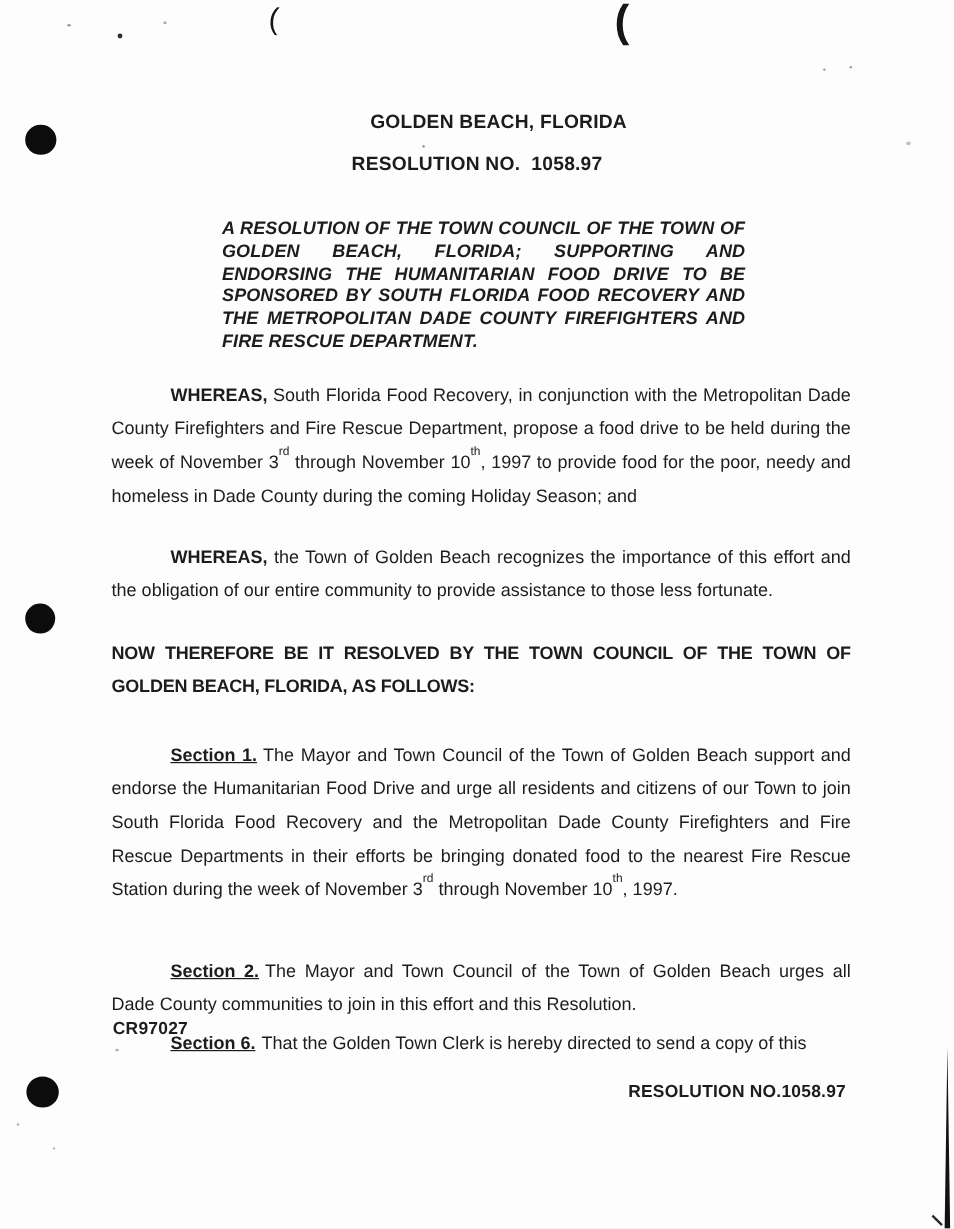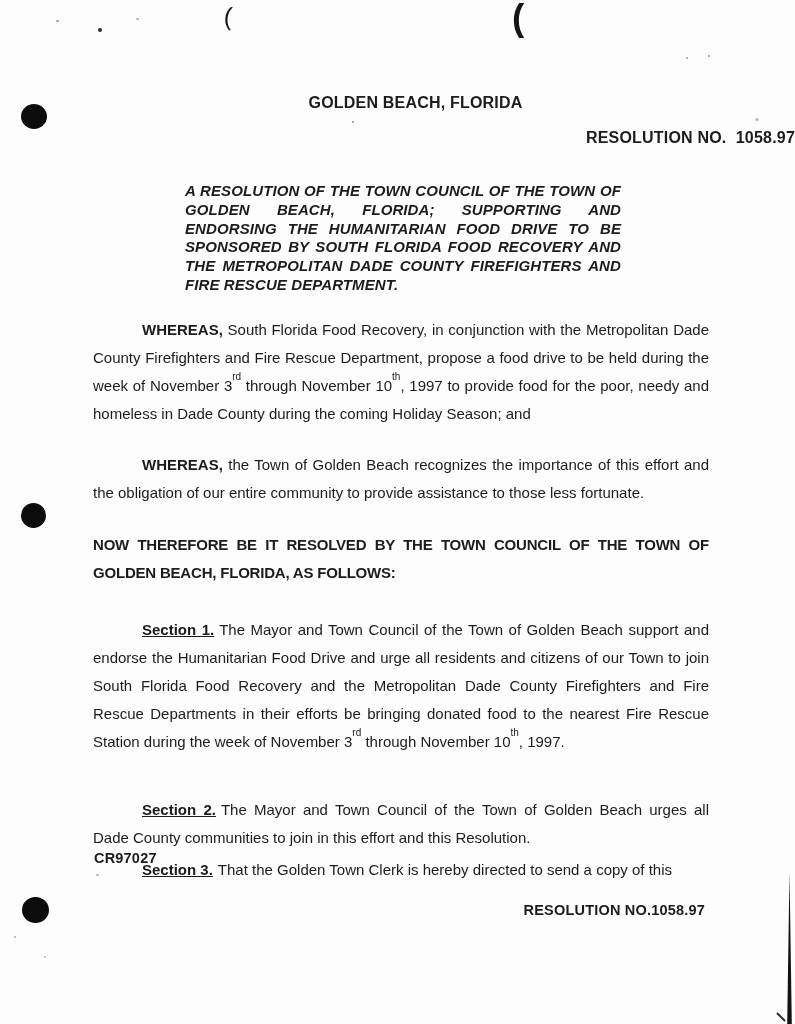--- a/index.html
+++ b/index.html
@@ -13,21 +13,21 @@
     overflow:hidden;
   }
   
   .title {
     position:absolute; top:95px; left:18px; width:795px;
     margin:0; text-align:center;
     font-size:16px; font-weight:bold; letter-spacing:0.2px; line-height:16px;
   }
   .res-no {
     position:absolute; top:130px; left:0; width:795px;
-    margin:0; text-align:right;
+    margin:0; text-align:center;
     font-size:16px; font-weight:bold; letter-spacing:0.2px; line-height:16px;
     white-space:pre-wrap;
   }
   .caption {
     position:absolute; top:182px; left:185px; width:436px;
     margin:0;
     font-size:15px; font-weight:bold; line-height:18.8px;
     text-align:justify; letter-spacing:0.1px;font-style:italic;
   }
   .para {
@@ -98,21 +98,21 @@
     <p class="para indent" style="top:316px"><b class="lead">WHEREAS,</b><span> South Florida Food Recovery, in conjunction with the Metropolitan Dade County Firefighters and Fire Rescue Department, propose a food drive to be held during the week of November 3</span><sup>rd</sup><span> through November 10</span><sup>th</sup><span>, 1997 to provide food for the poor, needy and homeless in Dade County during the coming Holiday Season; and</span></p>
 
     <p class="para indent" style="top:451px"><b class="lead">WHEREAS,</b><span> the Town of Golden Beach recognizes the importance of this effort and the obligation of our entire community to provide assistance to those less fortunate.</span></p>
 
     <p class="para bold tight" style="top:531px">NOW THEREFORE BE IT RESOLVED BY THE TOWN COUNCIL OF THE TOWN OF GOLDEN BEACH, FLORIDA, AS FOLLOWS:</p>
 
     <p class="para indent" style="top:616px"><b class="lead u lead-gap">Section 1.</b><span>The Mayor and Town Council of the Town of Golden Beach support and endorse the Humanitarian Food Drive and urge all residents and citizens of our Town to join South Florida Food Recovery and the Metropolitan Dade County Firefighters and Fire Rescue Departments in their efforts be bringing donated food to the nearest Fire Rescue Station during the week of November 3</span><sup>rd</sup><span> through November 10</span><sup>th</sup><span>, 1997.</span></p>
 
     <p class="para indent" style="top:796px"><b class="lead u lead-gap">Section 2.</b><span>The Mayor and Town Council of the Town of Golden Beach urges all Dade County communities to join in this effort and this Resolution.</span></p>
 
-    <p class="para indent" style="top:856px"><b class="lead u lead-gap">Section 3.</b><span>That the Golden Town Clerk is hereby directed to send a copy of this</span></p>
+    <p class="para indent" style="top:856px"><b class="lead u lead-gap">Section 6.</b><span>That the Golden Town Clerk is hereby directed to send a copy of this</span></p>
 
   </div>
 
   <div>
     <div class="footer-left">CR97027</div>
     <div class="footer-right">RESOLUTION NO.1058.97</div>
   </div>
 
 </div>
 

